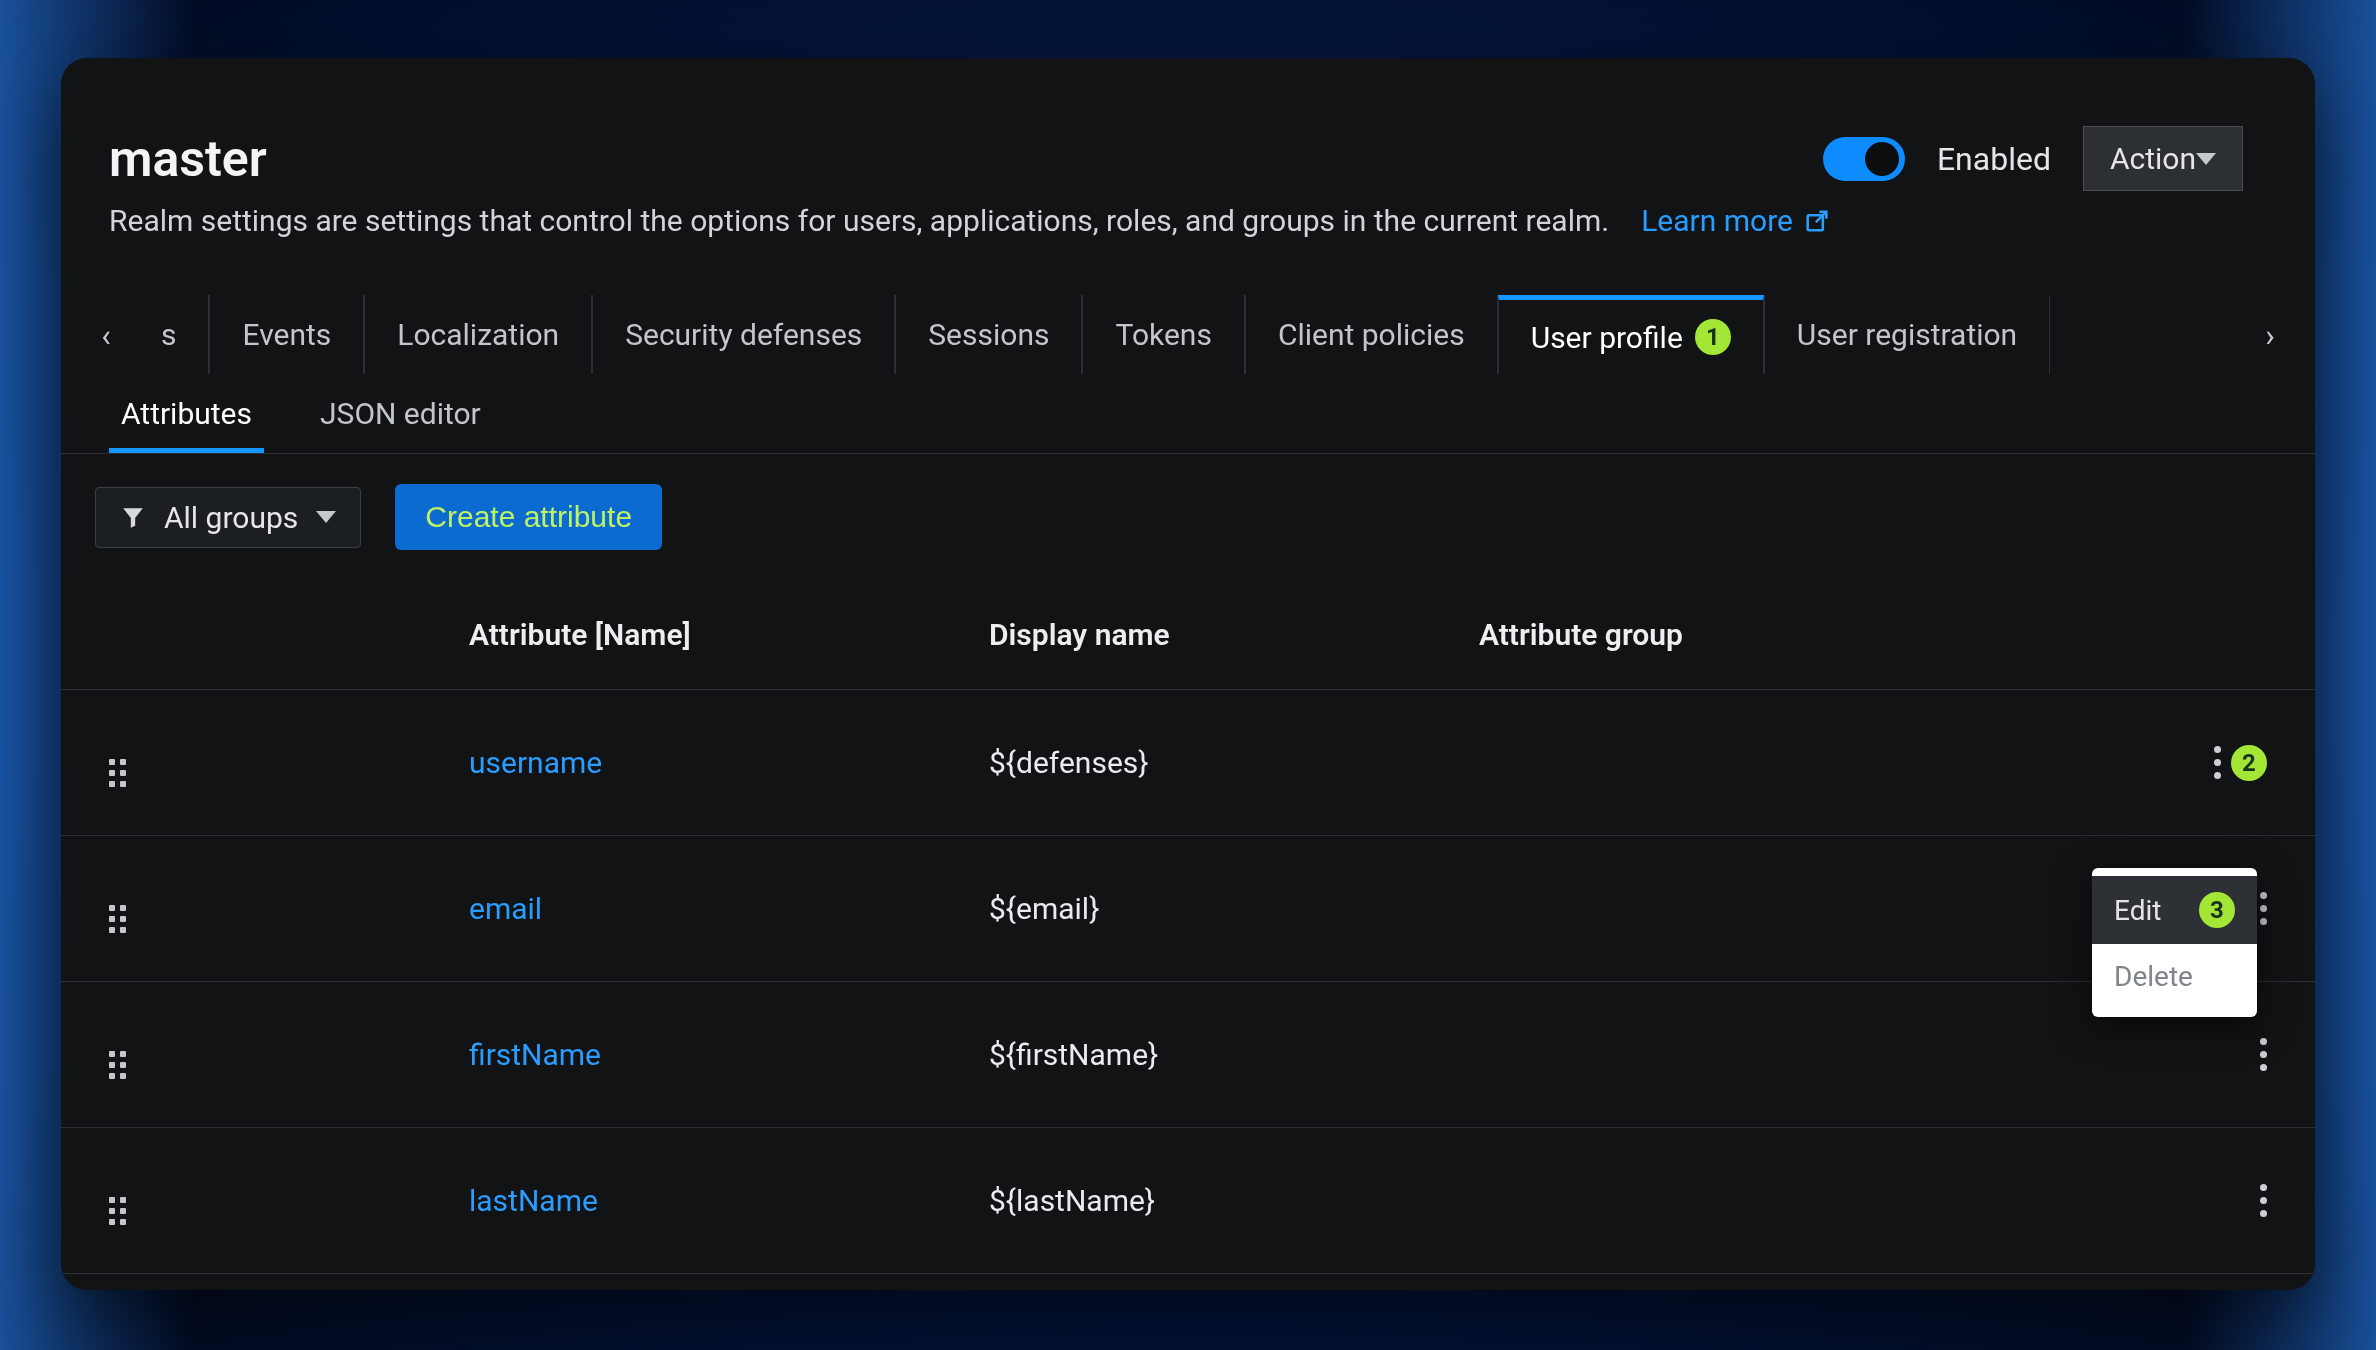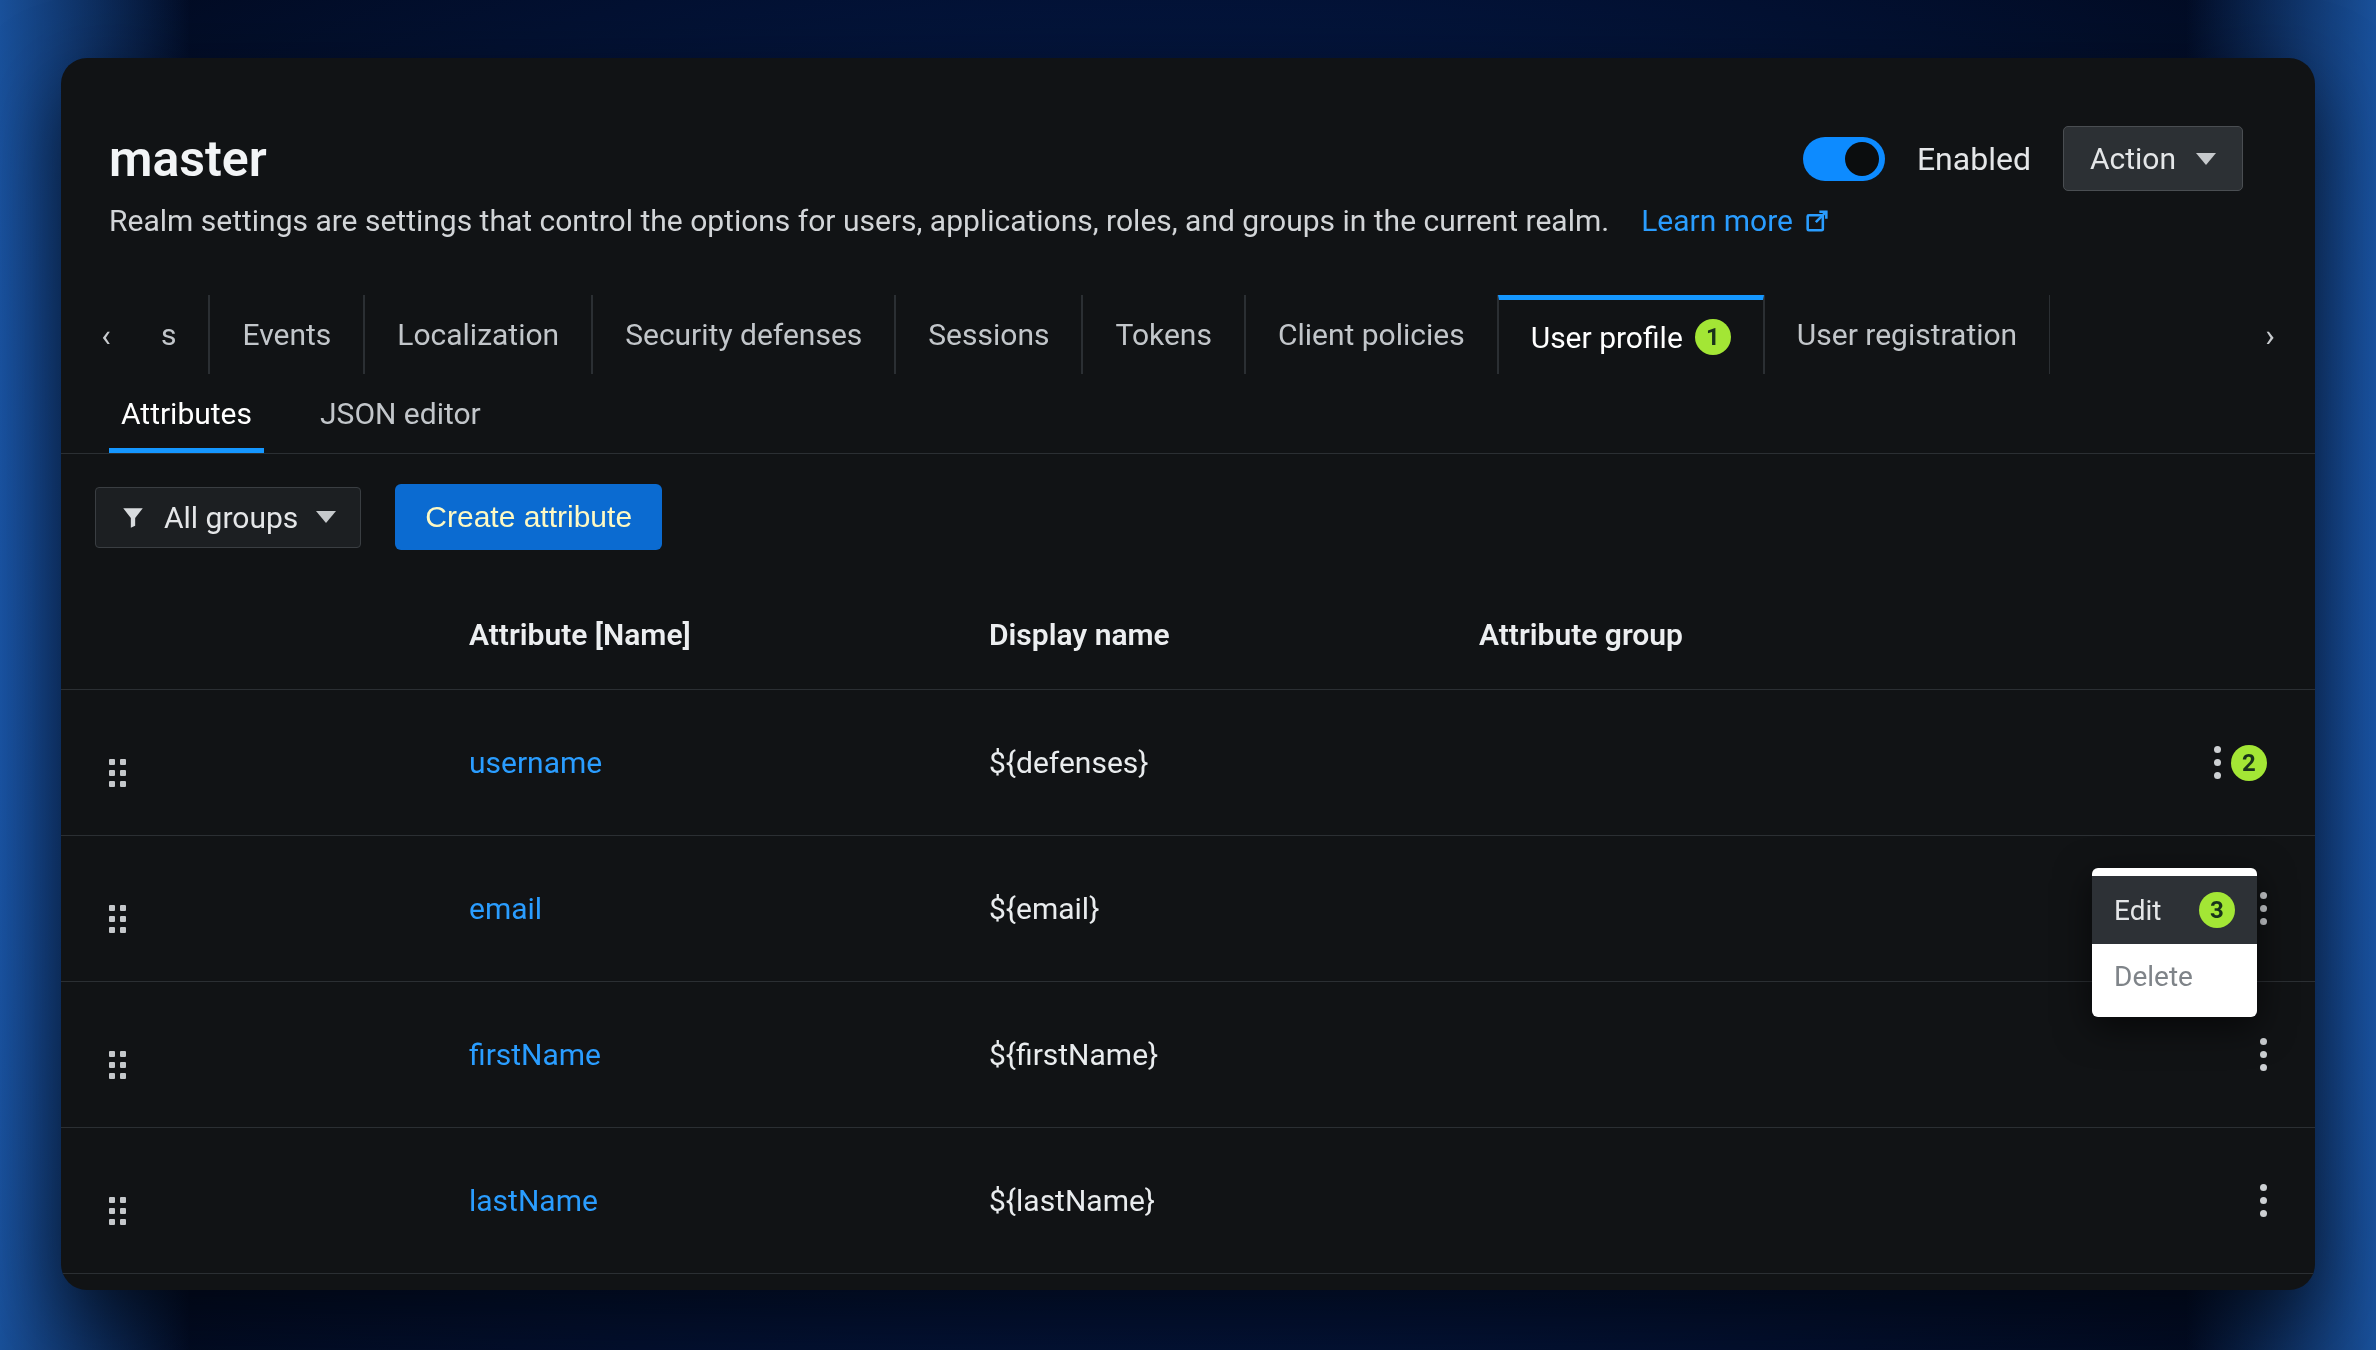--- a/index.html
+++ b/index.html
@@ -60,28 +60,28 @@
   }
   .toggle .knob {
     position: absolute;
     right: 6px; top: 5px;
     width: 34px; height: 34px;
     border-radius: 50%;
     background: #0b0d0e;
   }
   .enabled-label { font-size: 32px; color: #e4e6e8; }
   .action-btn {
-    display: flex; align-items: center; gap: 20px;
+    display: flex; align-items: center; 
     background: #2c3034;
     border: 1px solid #4a4e52;
     padding: 14px 26px;
     font-size: 30px;
     color: #e4e6e8;
     cursor: pointer;
-    border-radius: 5px;
+    border-radius: 0;
   }
   .caret-down {
     width: 0; height: 0;
     border-left: 10px solid transparent;
     border-right: 10px solid transparent;
     border-top: 12px solid #c6c9cc;
   }
   .desc-row {
     display: flex;
     align-items: baseline;
@@ -184,21 +184,21 @@
     padding: 12px 24px;
     font-size: 30px;
     color: #e4e6e8;
     cursor: pointer;
     border-radius: 4px;
   }
   .funnel-icon { width: 26px; height: 26px; }
   .funnel-icon path { fill: #d8dbde; }
   .primary-btn {
     background: #0b6bd1;
-    color: #fef9c3;
+    color: #bef264;
     font-size: 30px;
     padding: 16px 30px;
     border-radius: 6px;
     border: none;
     cursor: pointer;
   }
   
   .tbl { width: 100%; }
   .thead, .trow {
     display: grid;

